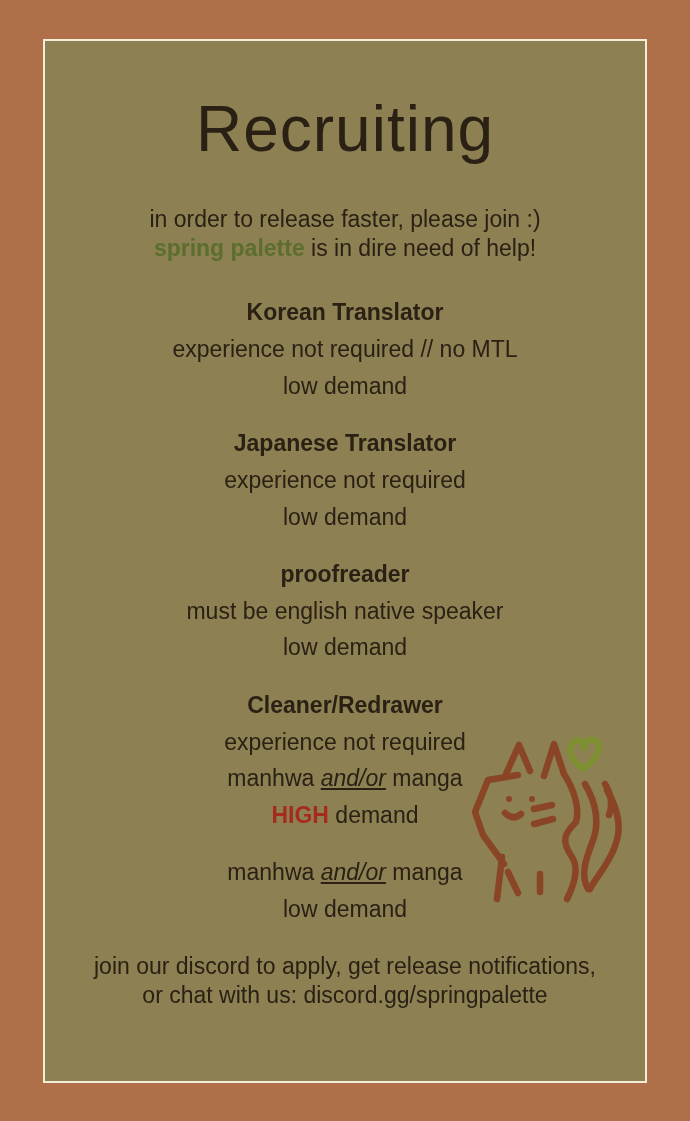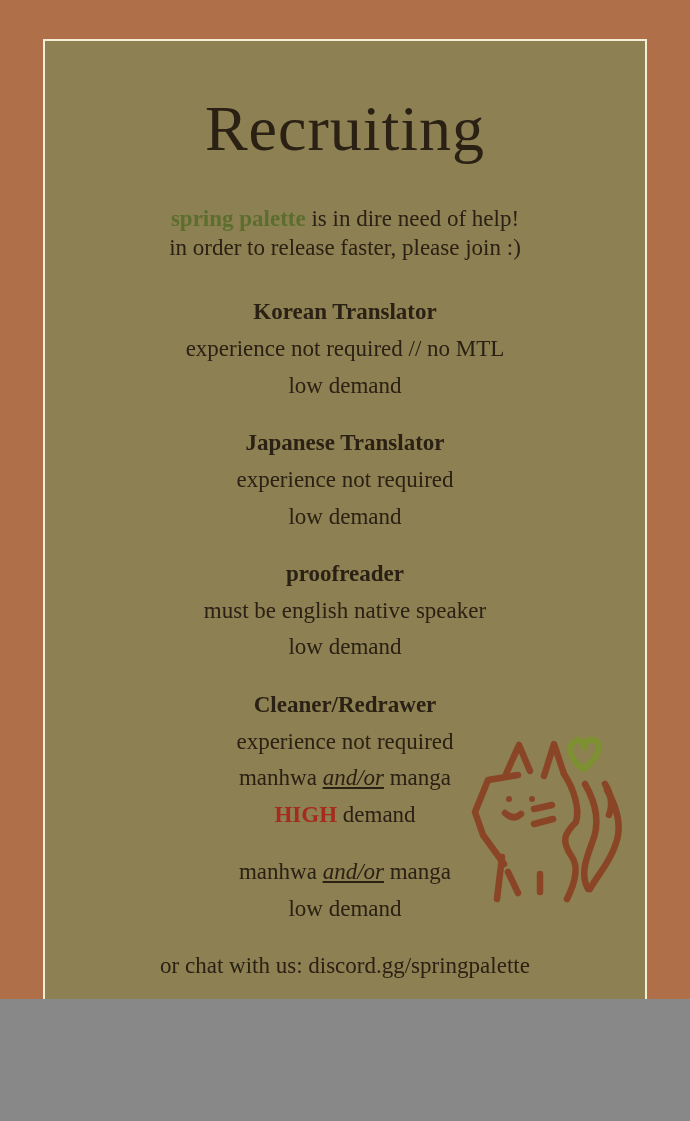--- a/index.html
+++ b/index.html
@@ -1,20 +1,20 @@
 <!DOCTYPE html>
 <html><head>
 <meta charset="utf-8">
 <style>
   html,body { margin:0; padding:0; background:#888; }
   .page {
     position:relative;
-    width:690px; height:999px;
+    width:690px; height:1121px;
     background:var(--frame, #af6f48);
-    font-family:Liberation Serif, serif;
+    font-family:Liberation Sans, sans-serif;
     overflow:hidden;
   }
   .panel {
     position:absolute;
     left:43px; top:39px;
     width:604px; height:1044px;
     box-sizing:border-box;
     background:var(--panel, #8d8053);
     border:2px solid var(--line, #f5eed6);
   }
@@ -68,22 +68,22 @@
 </head>
 <body>
 
 <div class="page" style="--frame: #af6f48; --panel: #8d8053; --line: #f5eed6; --dark: #2a2013; --green: #5c6e2d; --red: #a52c1c; --brown: #8a4526; --heart: #7d9130;">
   <div class="panel">
     <div class="content">
 
       <h1 class="title">Recruiting</h1>
 
       <div class="intro">
+        <div>in order to release faster, please join :)</div>
         <div><span class="hl">spring palette</span><span> is in dire need of help!</span></div>
-        <div>in order to release faster, please join :)</div>
       </div>
 
       <div class="roles" id="roles">
           <section class="role">
             <h2>Korean Translator</h2>
             <p><span>experience not required // no MTL</span></p>
             <p><span>low demand</span></p>
           </section>
           <section class="role">
             <h2>Japanese Translator</h2>
@@ -101,20 +101,21 @@
             <p><span>manhwa </span><span class="seg-andor">and/or</span><span> manga</span></p>
             <p><span class="seg-high">HIGH</span><span> demand</span></p>
           </section>
           <section class="role">
             <p><span>manhwa </span><span class="seg-andor">and/or</span><span> manga</span></p>
             <p><span>low demand</span></p>
           </section>
         </div>
 
       <div class="footer">
+        <p>join our discord to apply, get release notifications,</p>
         <p>or chat with us: discord.gg/springpalette</p>
       </div>
 
     </div>
   </div>
 
   <svg class="cat" viewBox="0 0 180 190" aria-hidden="true">
 
     <path d="M50,48 L20,53 L7,85 L15,108 L36,137"></path>
 

